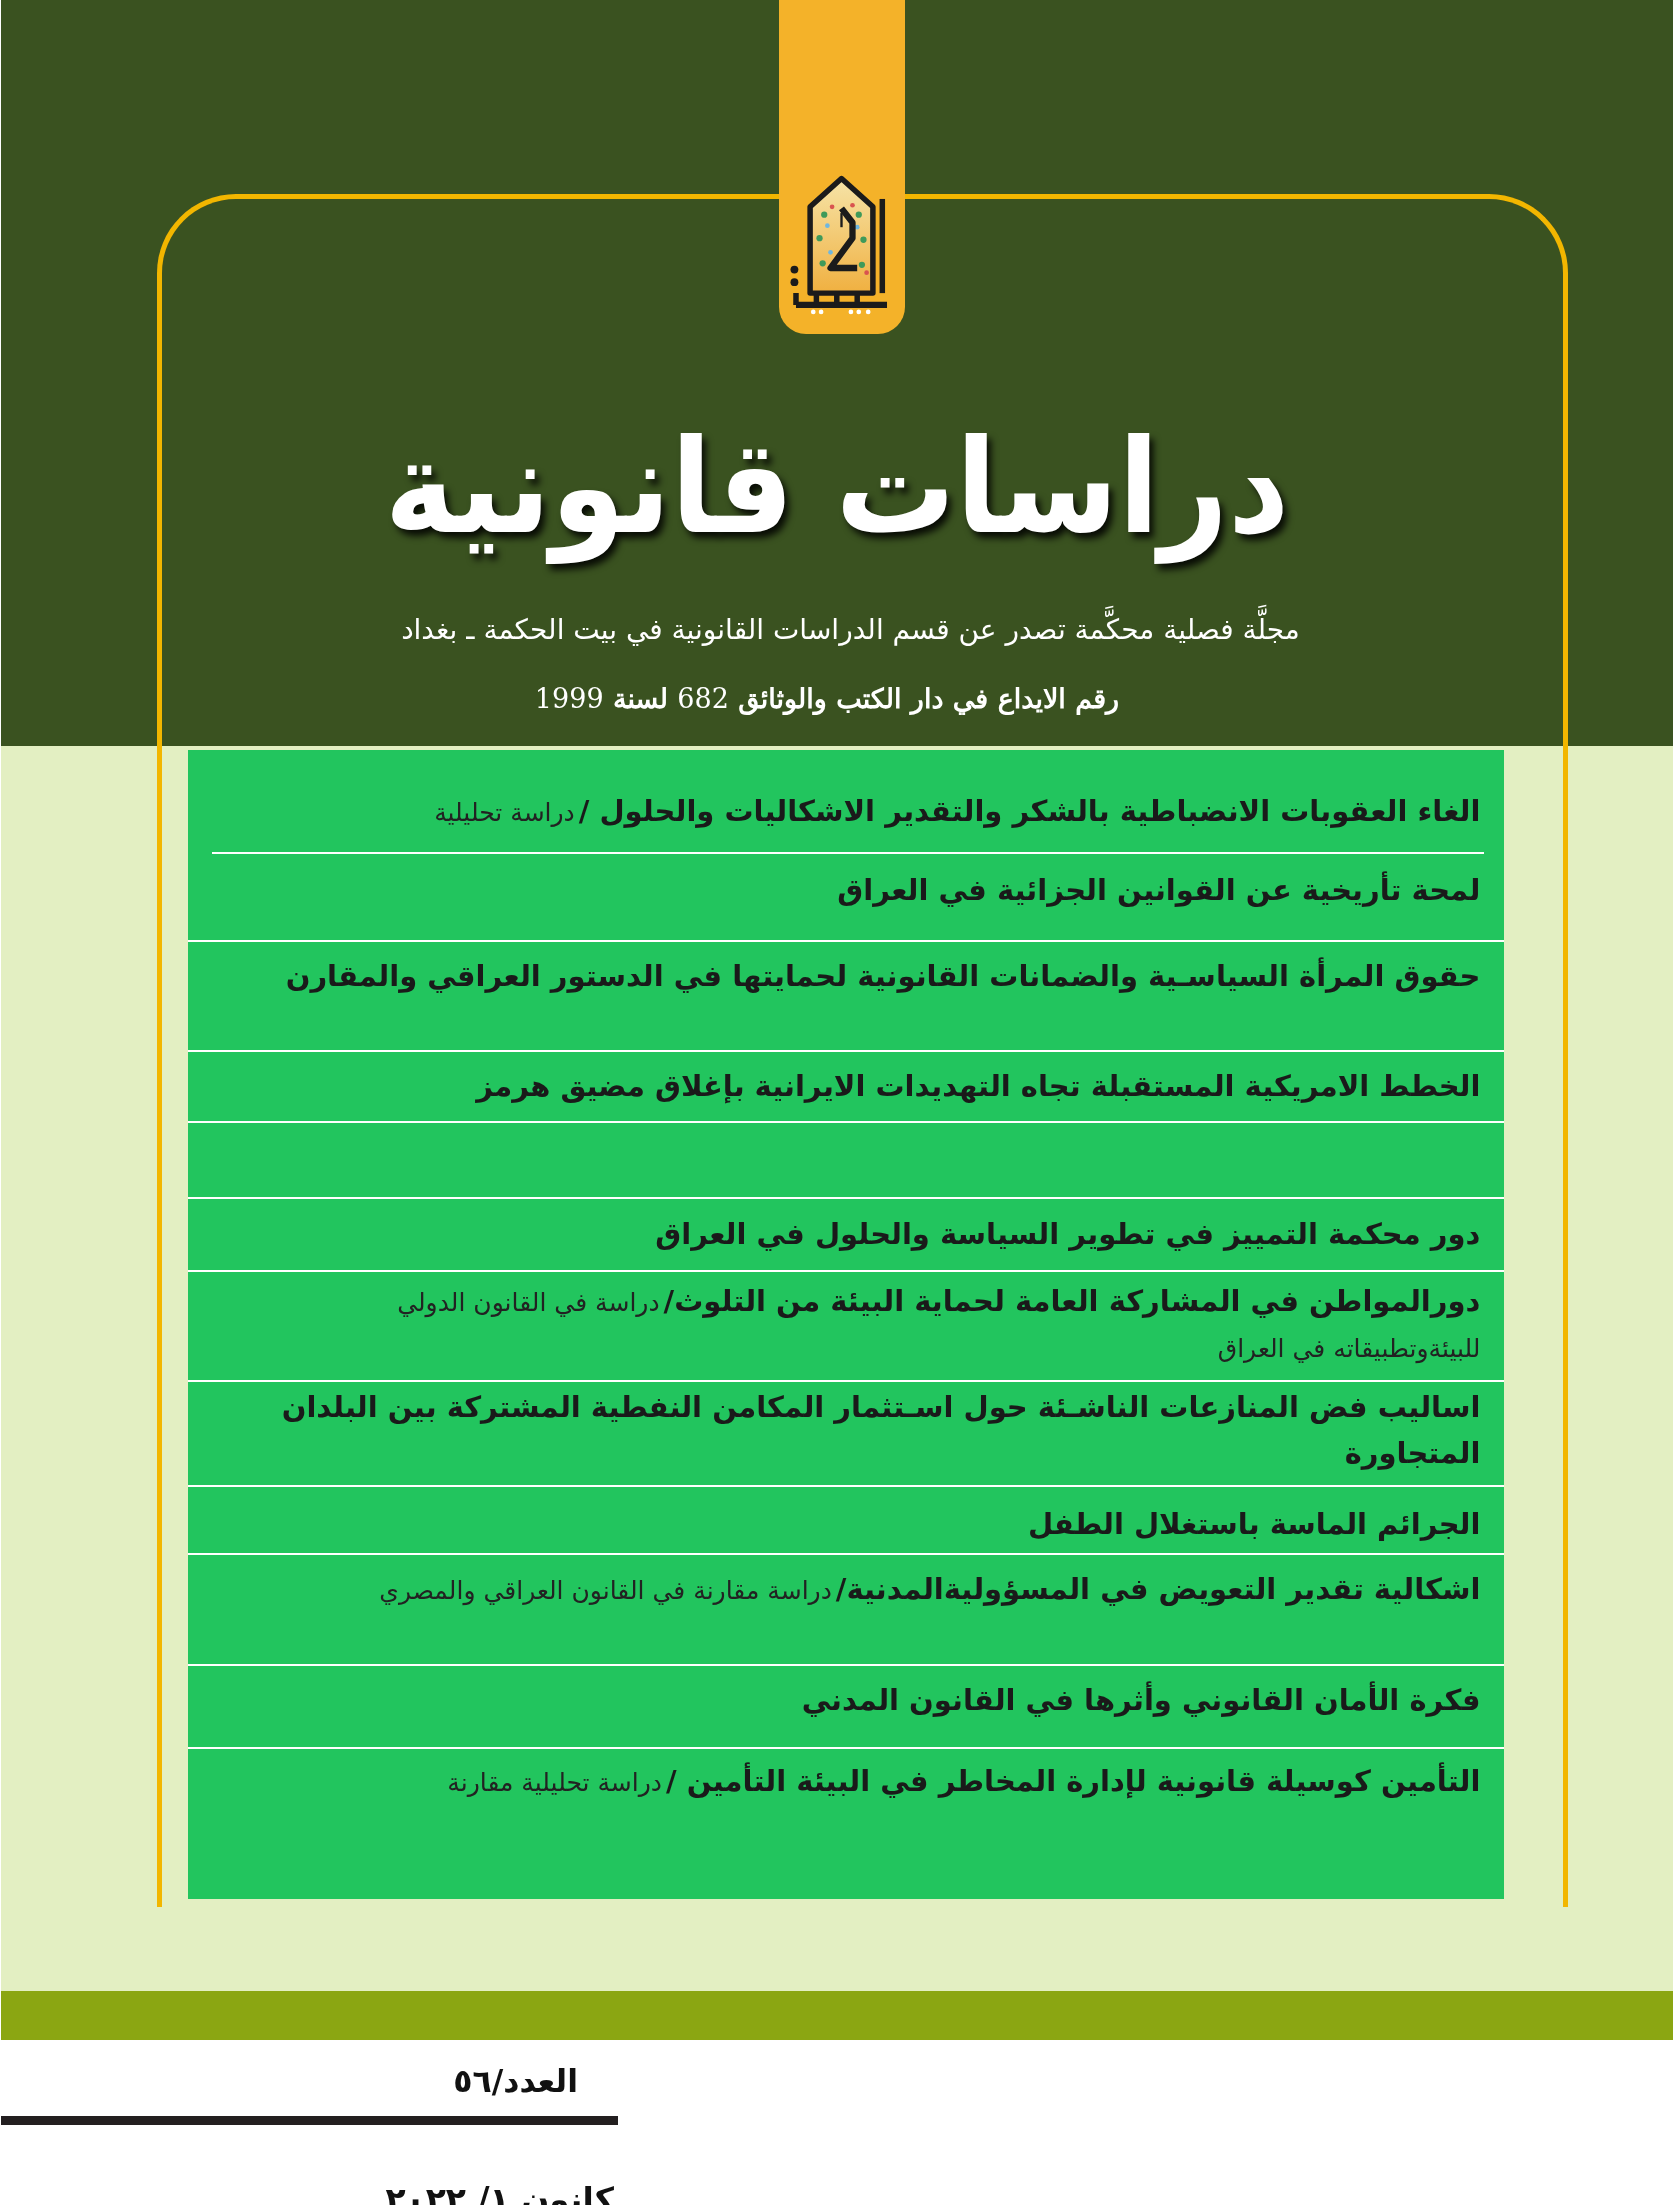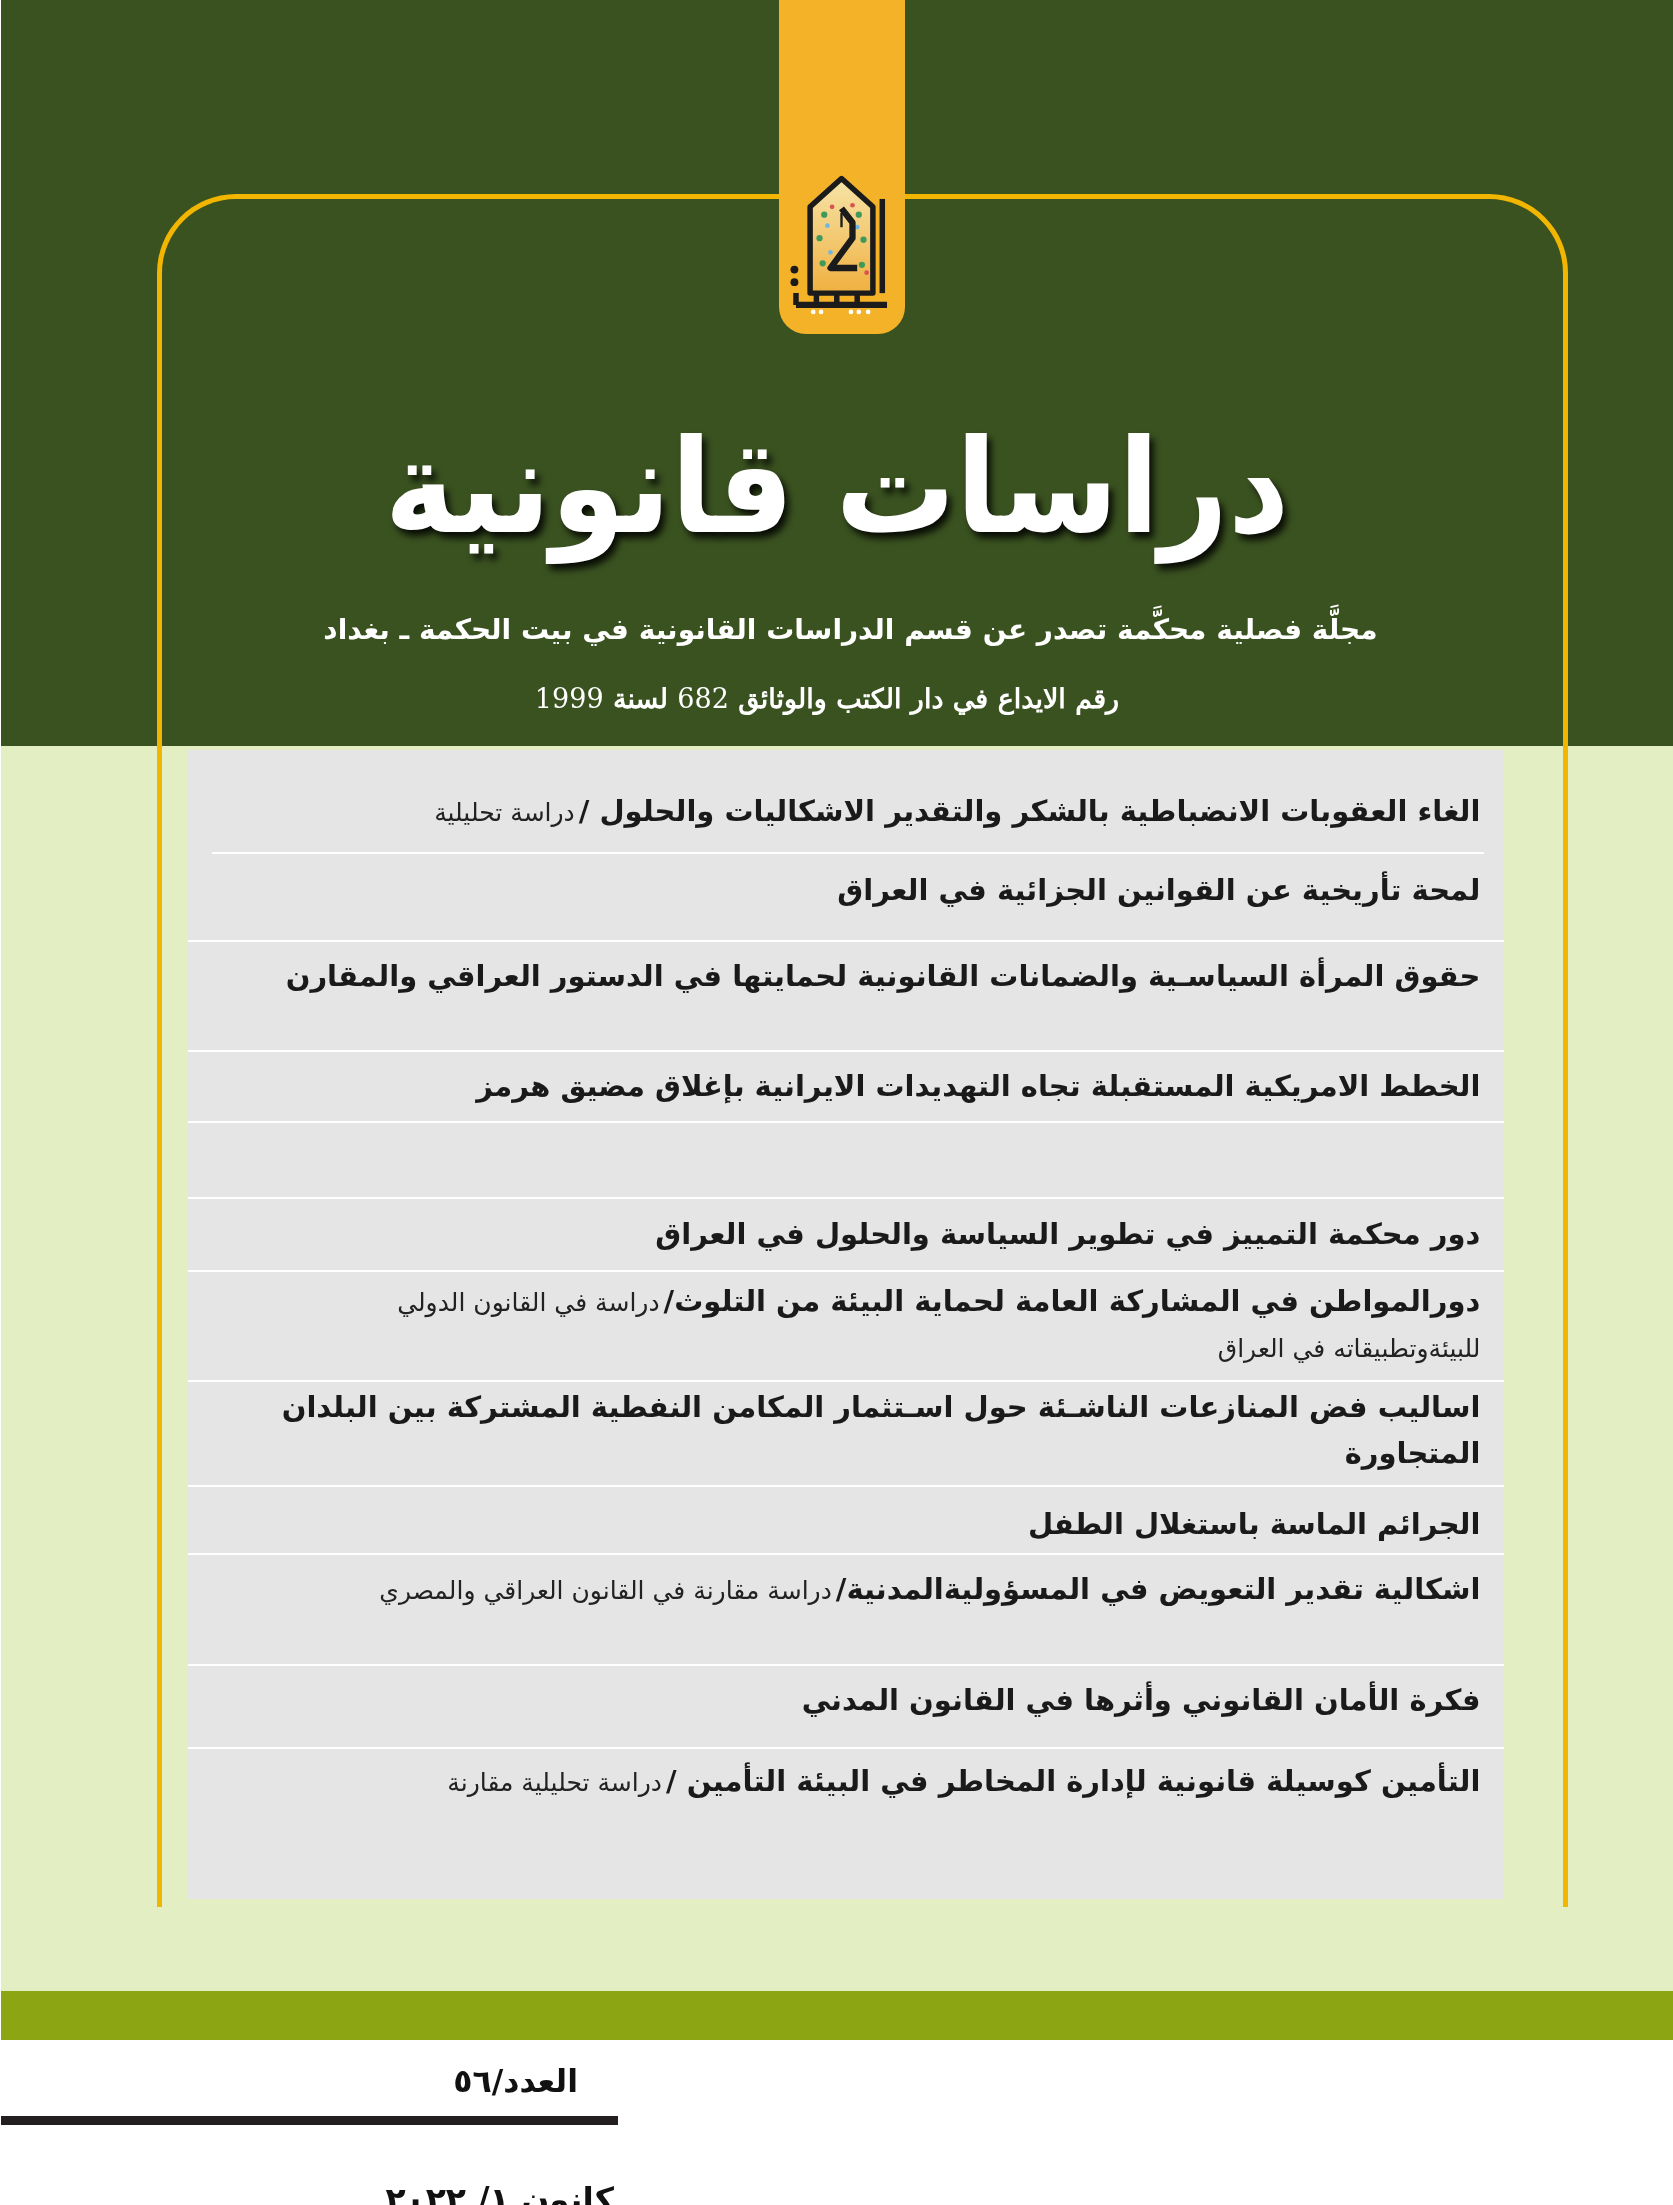--- a/index.html
+++ b/index.html
@@ -17,26 +17,26 @@
   .logo-tab { position: absolute; left: 779px; top: 0; width: 126px; height: 334px; background: #F4B229;
               border-bottom-left-radius: 27px; border-bottom-right-radius: 27px; }
   .logo-tab svg { position: absolute; left: 6.3px; top: 175px; }
 
   .title { position: absolute; left: 0; width: 1674px; top: 409px; height: 157px; text-align: center;
            color: #ffffff; font-family: "DejaVu Sans", sans-serif; font-weight: bold; font-size: 130px;
            line-height: 157px; letter-spacing: 1.6px; transform: scaleX(0.92);
            text-shadow: 4.7px 6.3px 7.9px rgba(0,0,0,0.85); }
 
   .subtitle { position: absolute; left: 315px; width: 1071px; top: 610px; text-align: center; color: #fff;
-              font-family: "DejaVu Sans", sans-serif; font-weight: bold; font-size: 28px; line-height: 39px; }
+              font-family: "DejaVu Sans", sans-serif; font-weight: normal; font-size: 28px; line-height: 39px; }
   .deposit { position: absolute; left: 315px; width: 1024px; top: 681px; text-align: center; color: #fff;
              font-family: "DejaVu Serif", serif; font-weight: bold; font-size: 27px; line-height: 36px; }
   .deposit .num { font-weight: normal; }
 
-  .contents { position: absolute; left: 188px; top: 750px; width: 1316px; height: 1149px; background: #e5e5e5; }
+  .contents { position: absolute; left: 188px; top: 750px; width: 1316px; height: 1149px; background: #22c55e; }
 
   .entry { position: absolute; right: 23.6px; left: 7.9px; text-align: right; direction: rtl; color: #1a1a1a; }
   .entry .t { font-family: "DejaVu Sans", sans-serif; font-weight: bold; font-size: 29px; line-height: 46px; letter-spacing: -0.4px; }
   .entry .s { font-family: "DejaVu Sans", sans-serif; font-weight: normal; font-size: 25px; line-height: 46px; color: #222; }
 
   .sep { position: absolute; height: 2.4px; background: #ffffff; }
 
   .issue { position: absolute; right: 1096px; top: 2063px; font-family: "DejaVu Sans", sans-serif; font-weight: bold;
            font-size: 31.5px; color: #111; direction: rtl; }
   .date { position: absolute; right: 1060px; top: 2140px; font-family: "DejaVu Sans", sans-serif; font-weight: bold;

